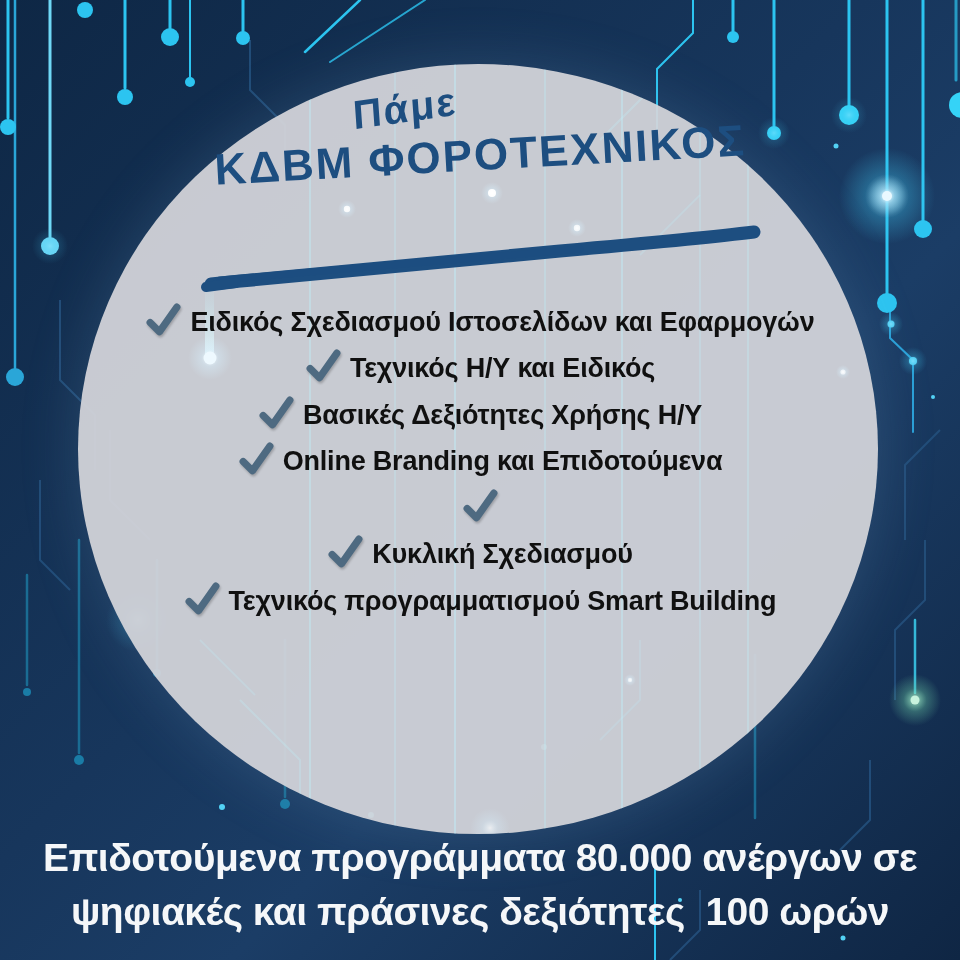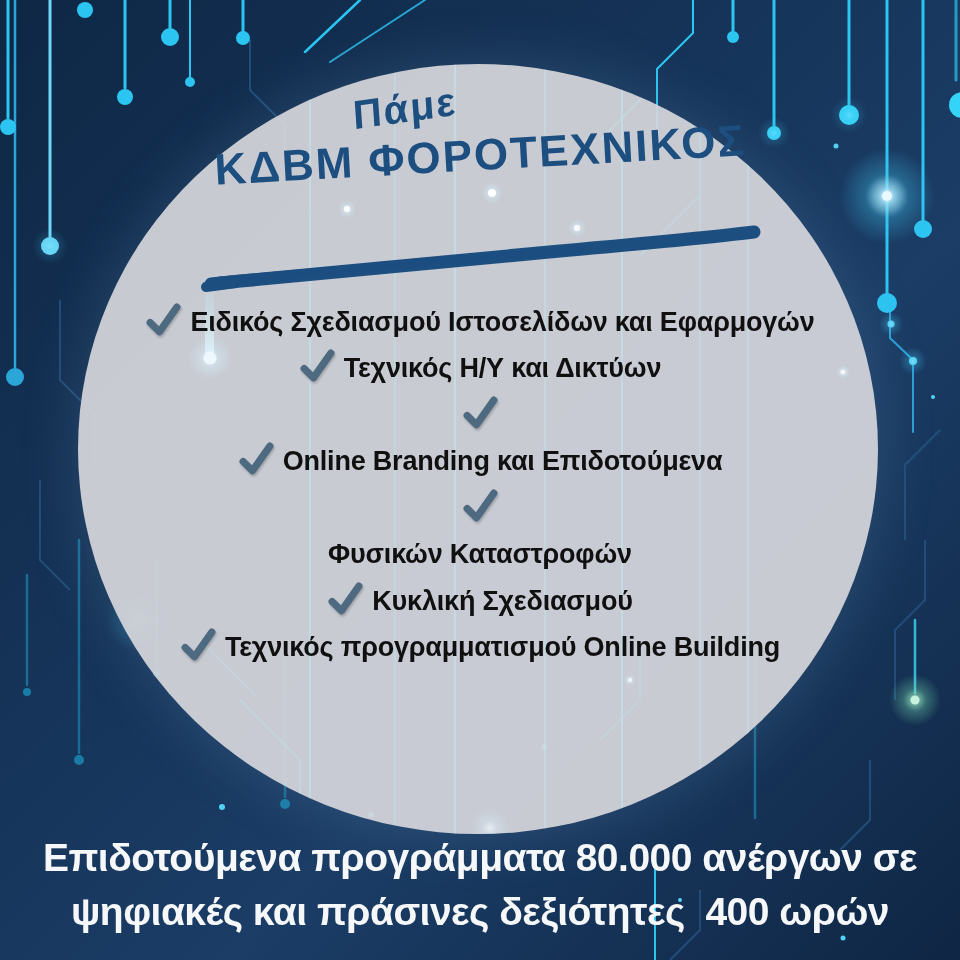--- a/index.html
+++ b/index.html
@@ -234,53 +234,51 @@
       <div class="row">
         <svg class="check" viewBox="0 0 36 34">
             <path d="M5 19 L14 28 L31 4" stroke="#4e6a81" stroke-width="7" fill="none" stroke-linecap="round" stroke-linejoin="round"></path>
           </svg>
         <span>Ειδικός Σχεδιασμού Ιστοσελίδων και Εφαρμογών</span>
       </div>
       <div class="row">
         <svg class="check" viewBox="0 0 36 34">
             <path d="M5 19 L14 28 L31 4" stroke="#4e6a81" stroke-width="7" fill="none" stroke-linecap="round" stroke-linejoin="round"></path>
           </svg>
-        <span>Τεχνικός Η/Υ και Δικτύων</span>
-      </div>
-      <div class="row">
-        <svg class="check" viewBox="0 0 36 34">
-            <path d="M5 19 L14 28 L31 4" stroke="#4e6a81" stroke-width="7" fill="none" stroke-linecap="round" stroke-linejoin="round"></path>
-          </svg>
+        <span>Τεχνικός Η/Υ και Ειδικός</span>
+      </div>
+      <div class="row">
+        <svg class="check" viewBox="0 0 36 34">
+            <path d="M5 19 L14 28 L31 4" stroke="#4e6a81" stroke-width="7" fill="none" stroke-linecap="round" stroke-linejoin="round"></path>
+          </svg>
+        <span>Βασικές Δεξιότητες Χρήσης Η/Υ</span>
       </div>
       <div class="row">
         <svg class="check" viewBox="0 0 36 34">
             <path d="M5 19 L14 28 L31 4" stroke="#4e6a81" stroke-width="7" fill="none" stroke-linecap="round" stroke-linejoin="round"></path>
           </svg>
         <span>Online Branding και Επιδοτούμενα</span>
       </div>
       <div class="row">
         <svg class="check" viewBox="0 0 36 34">
             <path d="M5 19 L14 28 L31 4" stroke="#4e6a81" stroke-width="7" fill="none" stroke-linecap="round" stroke-linejoin="round"></path>
           </svg>
       </div>
       <div class="row">
-        <span>Φυσικών Καταστροφών</span>
-      </div>
-      <div class="row">
         <svg class="check" viewBox="0 0 36 34">
             <path d="M5 19 L14 28 L31 4" stroke="#4e6a81" stroke-width="7" fill="none" stroke-linecap="round" stroke-linejoin="round"></path>
           </svg>
         <span>Κυκλική Σχεδιασμού</span>
       </div>
       <div class="row">
         <svg class="check" viewBox="0 0 36 34">
             <path d="M5 19 L14 28 L31 4" stroke="#4e6a81" stroke-width="7" fill="none" stroke-linecap="round" stroke-linejoin="round"></path>
           </svg>
-        <span>Τεχνικός προγραμματισμού Online Building</span>
+        <span>Τεχνικός προγραμματισμού Smart Building</span>
       </div>
     </div>
 
     <div class="footer">
       <div>Επιδοτούμενα προγράμματα 80.000 ανέργων σε</div>
-      <div>ψηφιακές και πράσινες δεξιότητες  400 ωρών</div>
+      <div>ψηφιακές και πράσινες δεξιότητες  100 ωρών</div>
     </div>
   </div>
 </div>
 
 </body></html>

